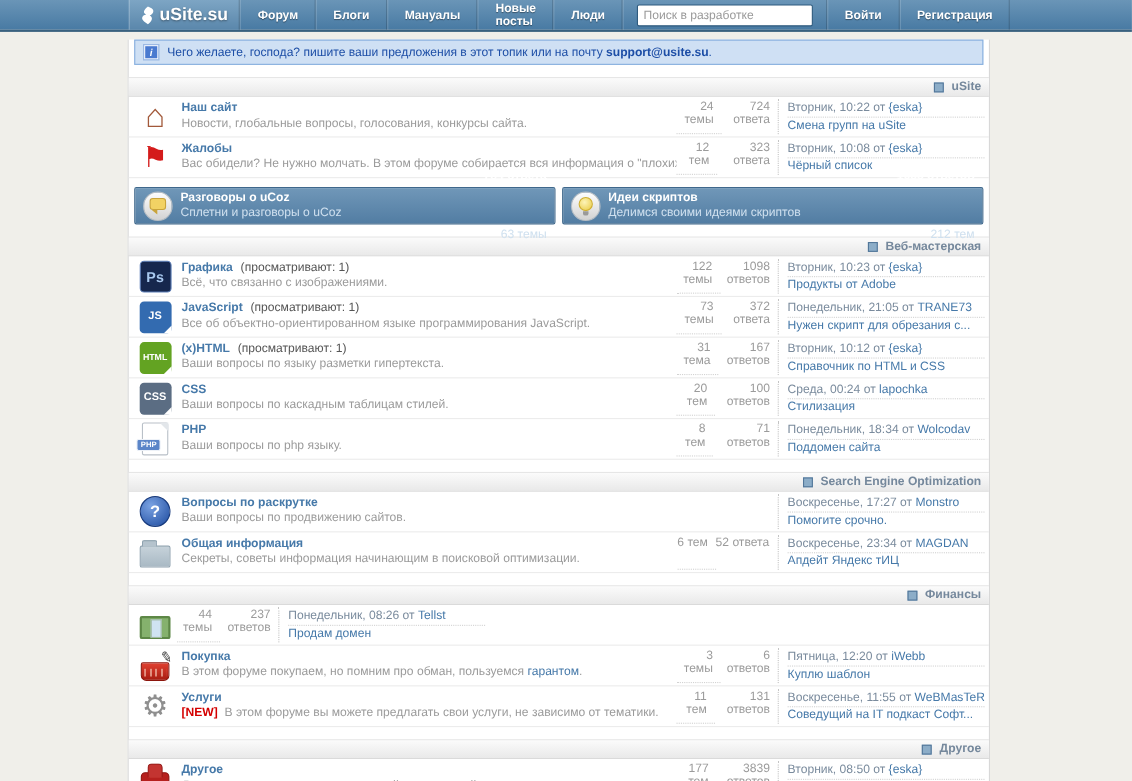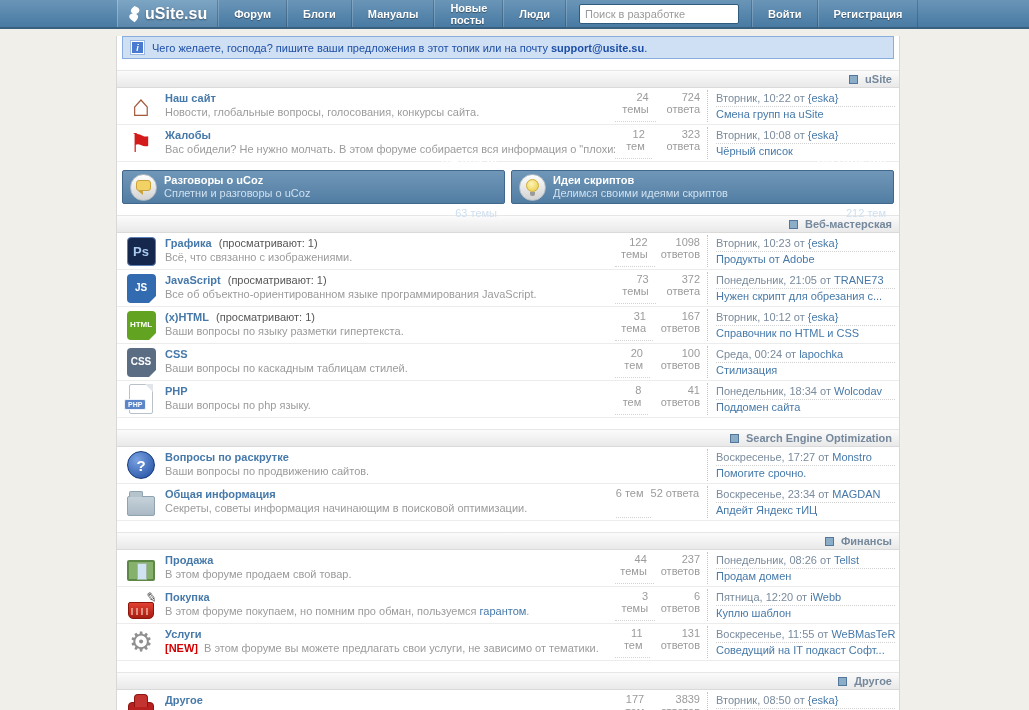--- a/index.html
+++ b/index.html
@@ -518,21 +518,21 @@
         
       </div>
       <div class="fdesc">
         
         <span>Ваши вопросы по php языку.</span>
         
       </div>
     </div>
     <div class="fstats">
       <div class="fstat-line1">8 тем</div>
-      <div>41 ответов</div>
+      <div>71 ответов</div>
     </div>
     <div class="flast">
       <div class="flast-line1">
         <span class="flast-when">Понедельник, 18:34 от</span>
         <a class="flast-user">Wolcodav</a>
       </div>
       <div>
         <a class="flast-topic">Поддомен сайта</a>
       </div>
     </div>
@@ -604,31 +604,20 @@
       <div>
     <div class="section-header">
       <span class="section-square"></span>
       <span class="section-title">Финансы</span>
     </div>
     <div class="rows">
           <div class="frow">
     <a class="ficon">
               <span class="icon money-icon"></span>
             </a>
-    <div class="fmain">
-      <div>
-        <a class="ftitle">Продажа</a>
-        
-      </div>
-      <div class="fdesc">
-        
-        <span>В этом форуме продаем свой товар.</span>
-        
-      </div>
-    </div>
     <div class="fstats">
       <div class="fstat-line1">44 темы</div>
       <div>237 ответов</div>
     </div>
     <div class="flast">
       <div class="flast-line1">
         <span class="flast-when">Понедельник, 08:26 от</span>
         <a class="flast-user">Tellst</a>
       </div>
       <div>

